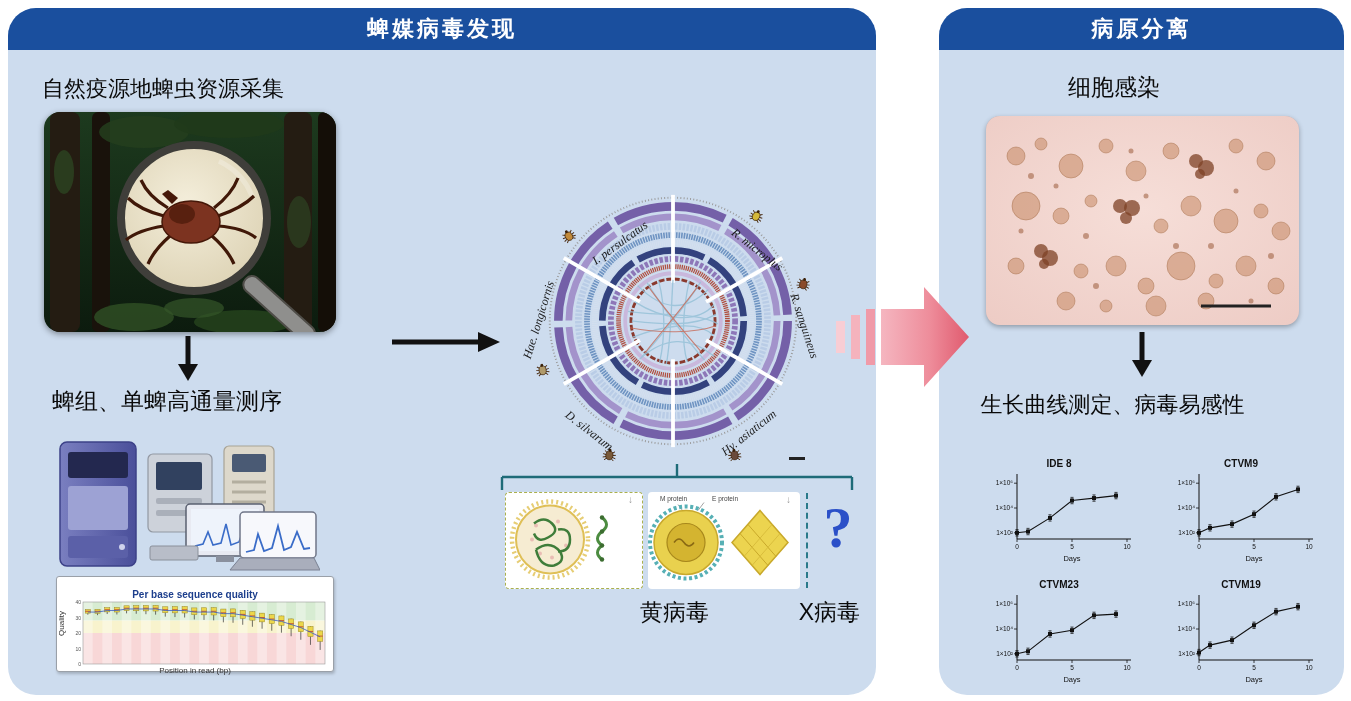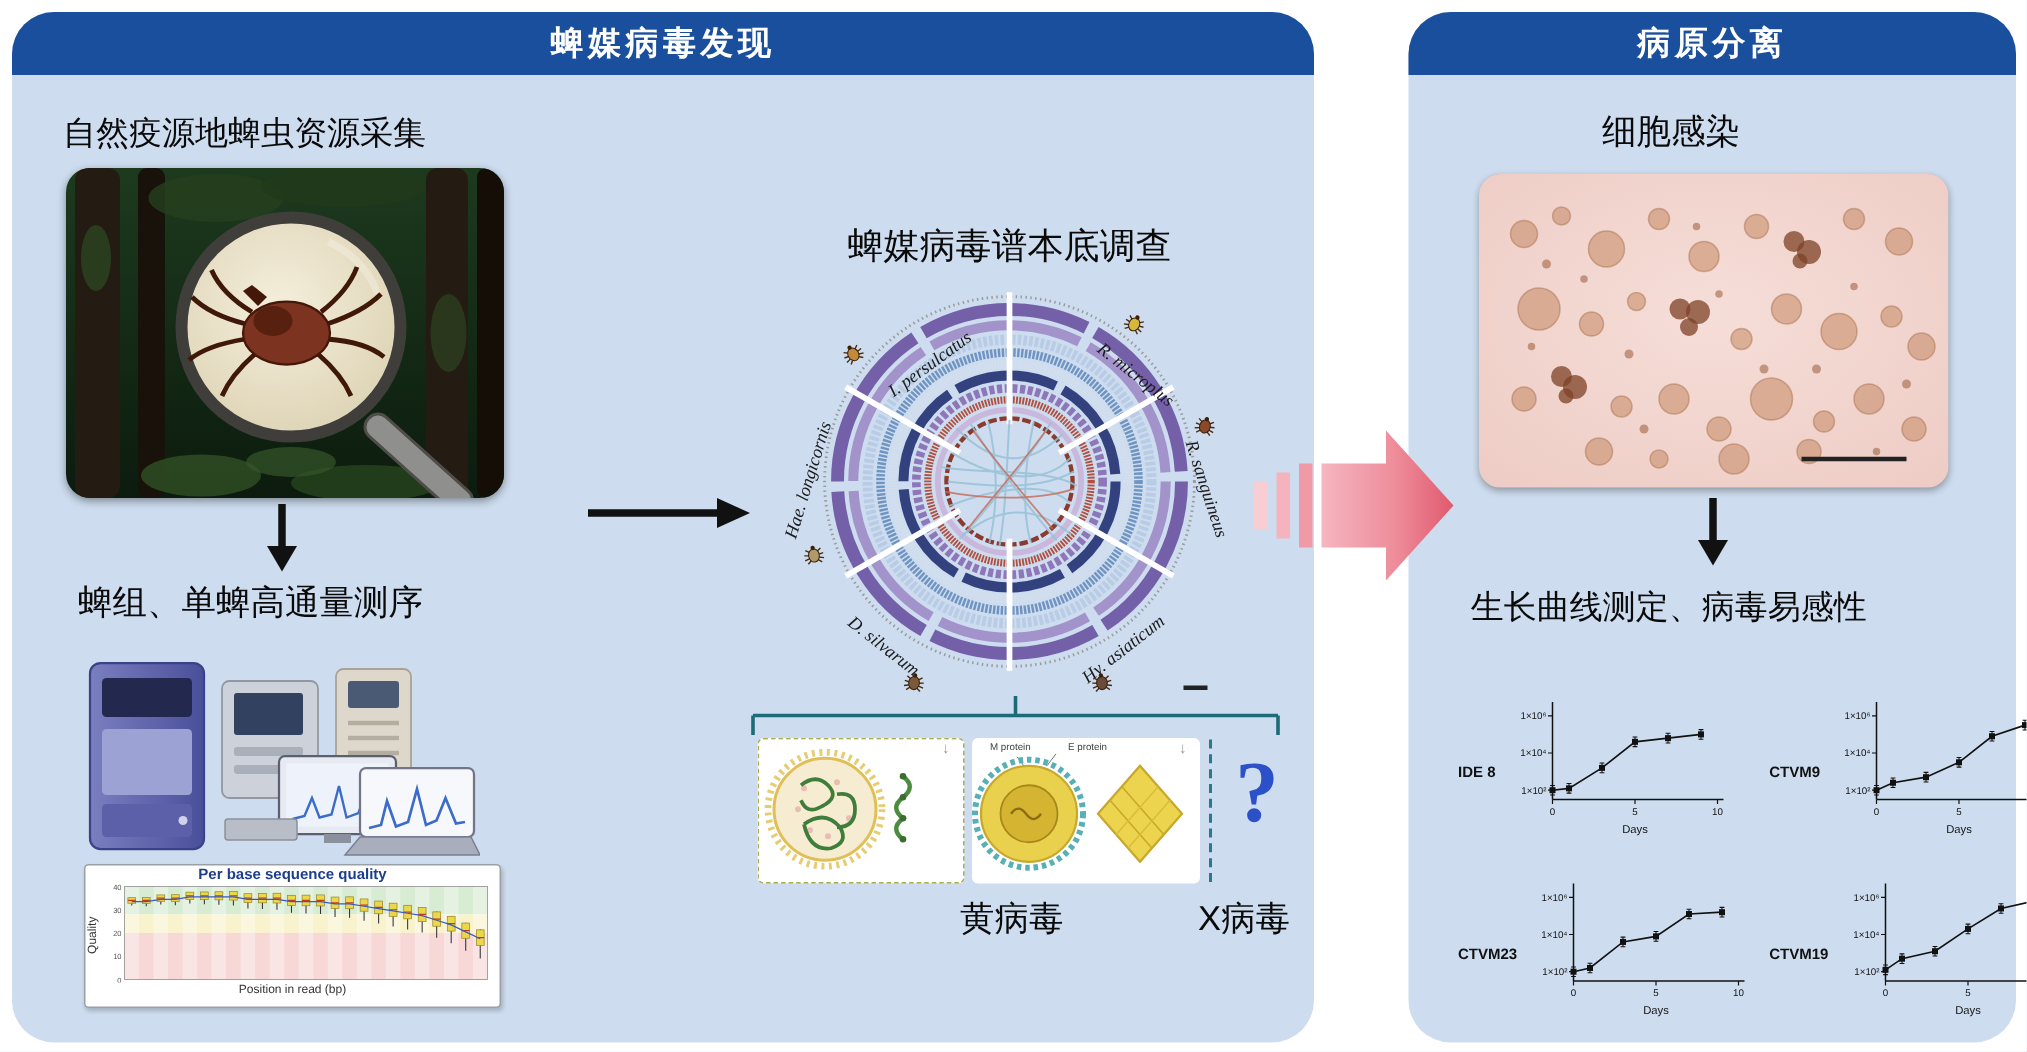--- a/index.html
+++ b/index.html
@@ -48,26 +48,26 @@
   #flavi-box{position:absolute;left:648px;top:492px;width:152px;height:97px;background:#fff;border-radius:4px}
   #virus-divider{position:absolute;left:806px;top:493px;height:95px;border-left:2px dashed #2a7a8a}
   #question{position:absolute;left:814px;top:494px;width:48px;text-align:center;font-size:58px;font-weight:bold;color:#2b50c8;font-family:"Liberation Serif","DejaVu Serif",serif}
   .dl{position:absolute;font-size:10px;color:#999}
   #dl1{left:628px;top:494px}
   #dl2{left:786px;top:494px}
   .flavi-ann{position:absolute;font-size:6.5px;color:#444}
   #ann-m{left:660px;top:495px}
   #ann-e{left:712px;top:495px}
   .fastqc{position:absolute;left:56px;top:576px;width:278px;height:96px;background:#fff;border:1px solid #9aa0a8;border-radius:3px;box-shadow:1px 2px 3px rgba(0,0,0,.2)}
-  .fastqc-title{text-align:center;font-size:10px;font-weight:bold;color:#1c3e8c;margin-top:1px}
+  .fastqc-title{text-align:center;font-size:10px;font-weight:bold;color:#1c3e8c;margin-top:12px}
   .fastqc-x{text-align:center;font-size:8px;color:#333}
   .fastqc-y{position:absolute;left:-8px;top:42px;font-size:8px;color:#333;transform:rotate(-90deg)}
   .fastqc-svg{display:block;margin-left:10px;width:264px;height:66px}
   .growth-grid{position:absolute;left:972px;top:452px;width:356px;height:242px;display:grid;grid-template-columns:1fr 1fr;grid-template-rows:1fr 1fr;column-gap:8px}
-  .gcell{display:flex;flex-direction:row;align-items:center;justify-content:flex-start}
+  .gcell{display:flex;flex-direction:column;align-items:center;justify-content:flex-start}
   .gtitle{font-size:10px;font-weight:bold;color:#111;margin-top:6px}
   .gsvg{width:160px;height:100px}
 </style>
 </head>
 <body>
 
 <div class="page">
 
   <section class="panel" id="panel-left">
     <header class="panel-header">
@@ -75,21 +75,20 @@
     </header>
   </section>
   <section class="panel" id="panel-right">
     <header class="panel-header">
       <span>病原分离</span>
     </header>
   </section>
 
   <div class="zh" id="collection-label">自然疫源地蜱虫资源采集</div>
   <div class="zh" id="sequencing-label">蜱组、单蜱高通量测序</div>
-  <div class="zh" id="survey-label">蜱媒病毒谱本底调查</div>
 
   <div id="forest">
     <svg width="292" height="220" viewBox="0 0 292 220">
       <defs>
         <linearGradient id="fg" x1="0" y1="0" x2="0" y2="1">
           <stop offset="0" stop-color="#1d3a1e"></stop>
             <stop offset="1" stop-color="#0c1b0e"></stop>
         </linearGradient>
         <radialGradient id="lens" cx="0.45" cy="0.4" r="0.75">
           <stop offset="0" stop-color="#f4eedb"></stop>

